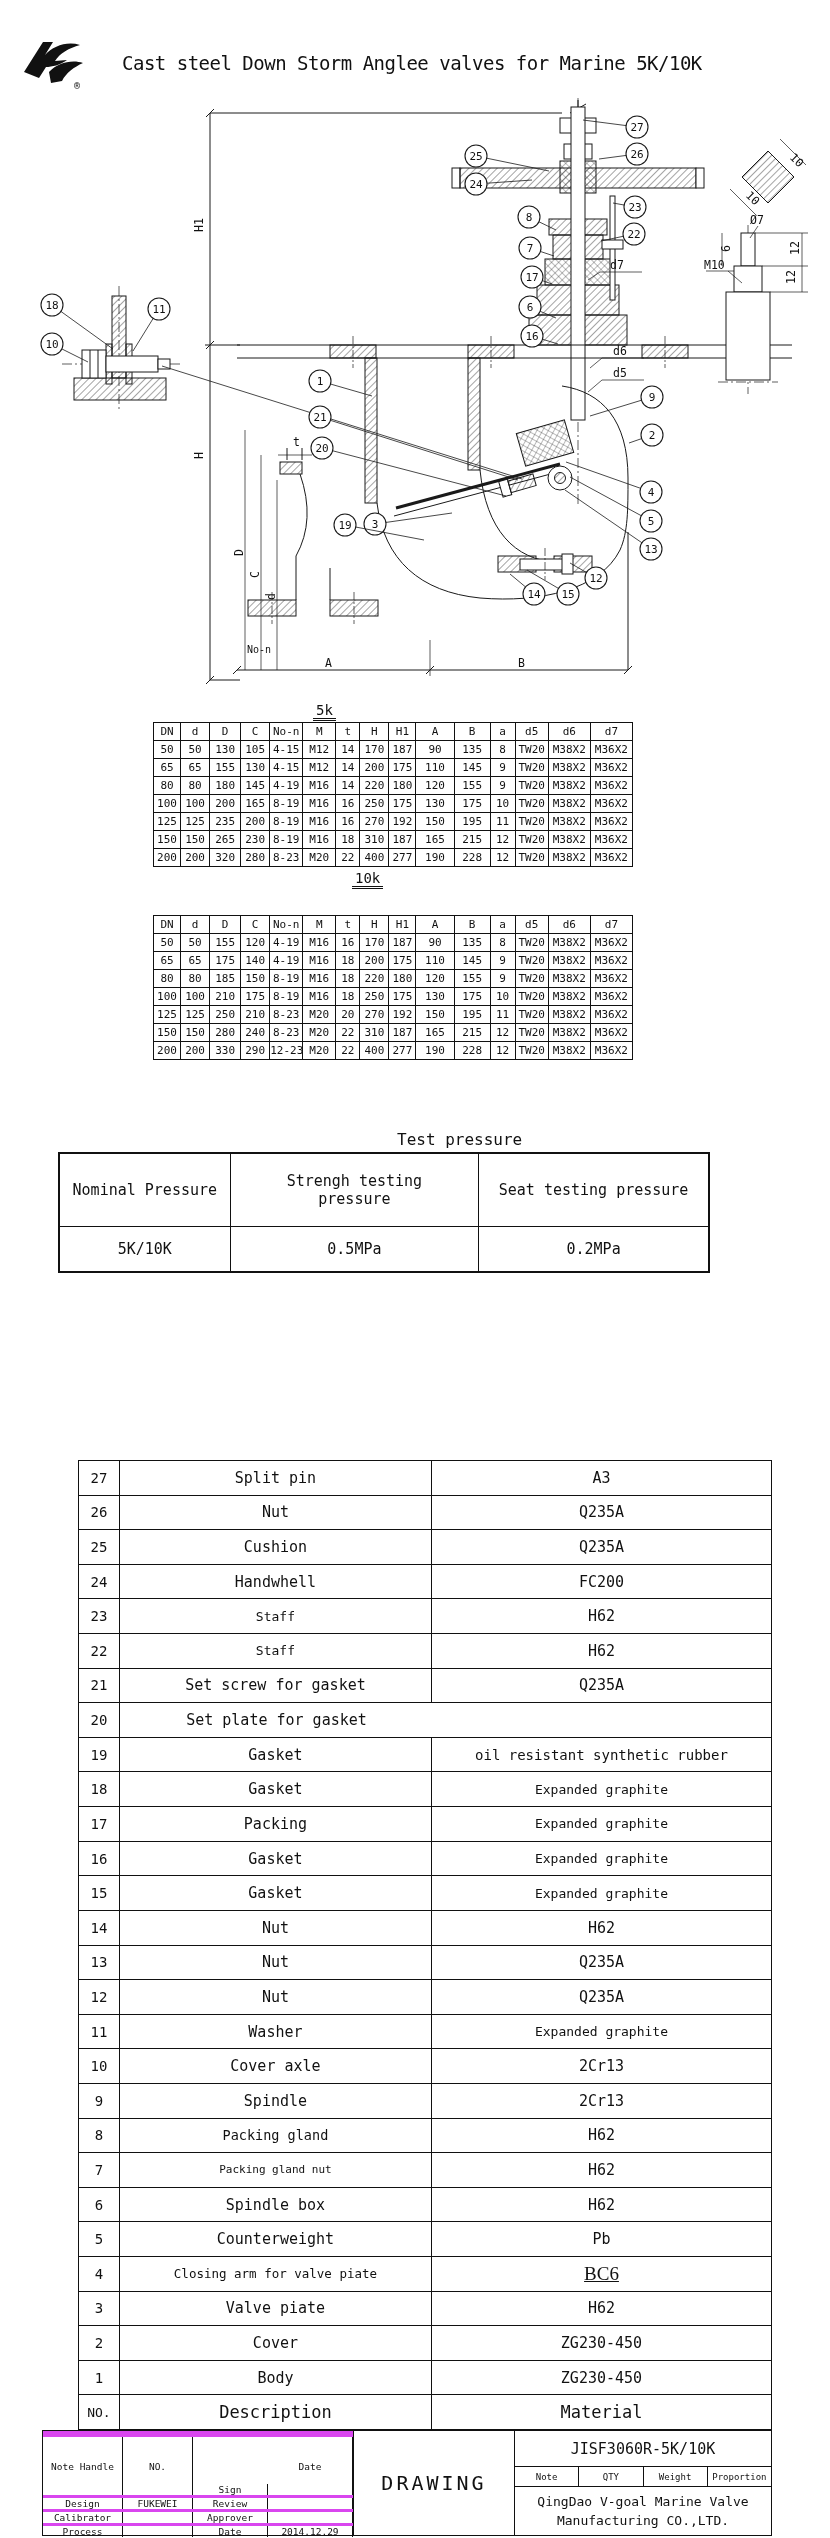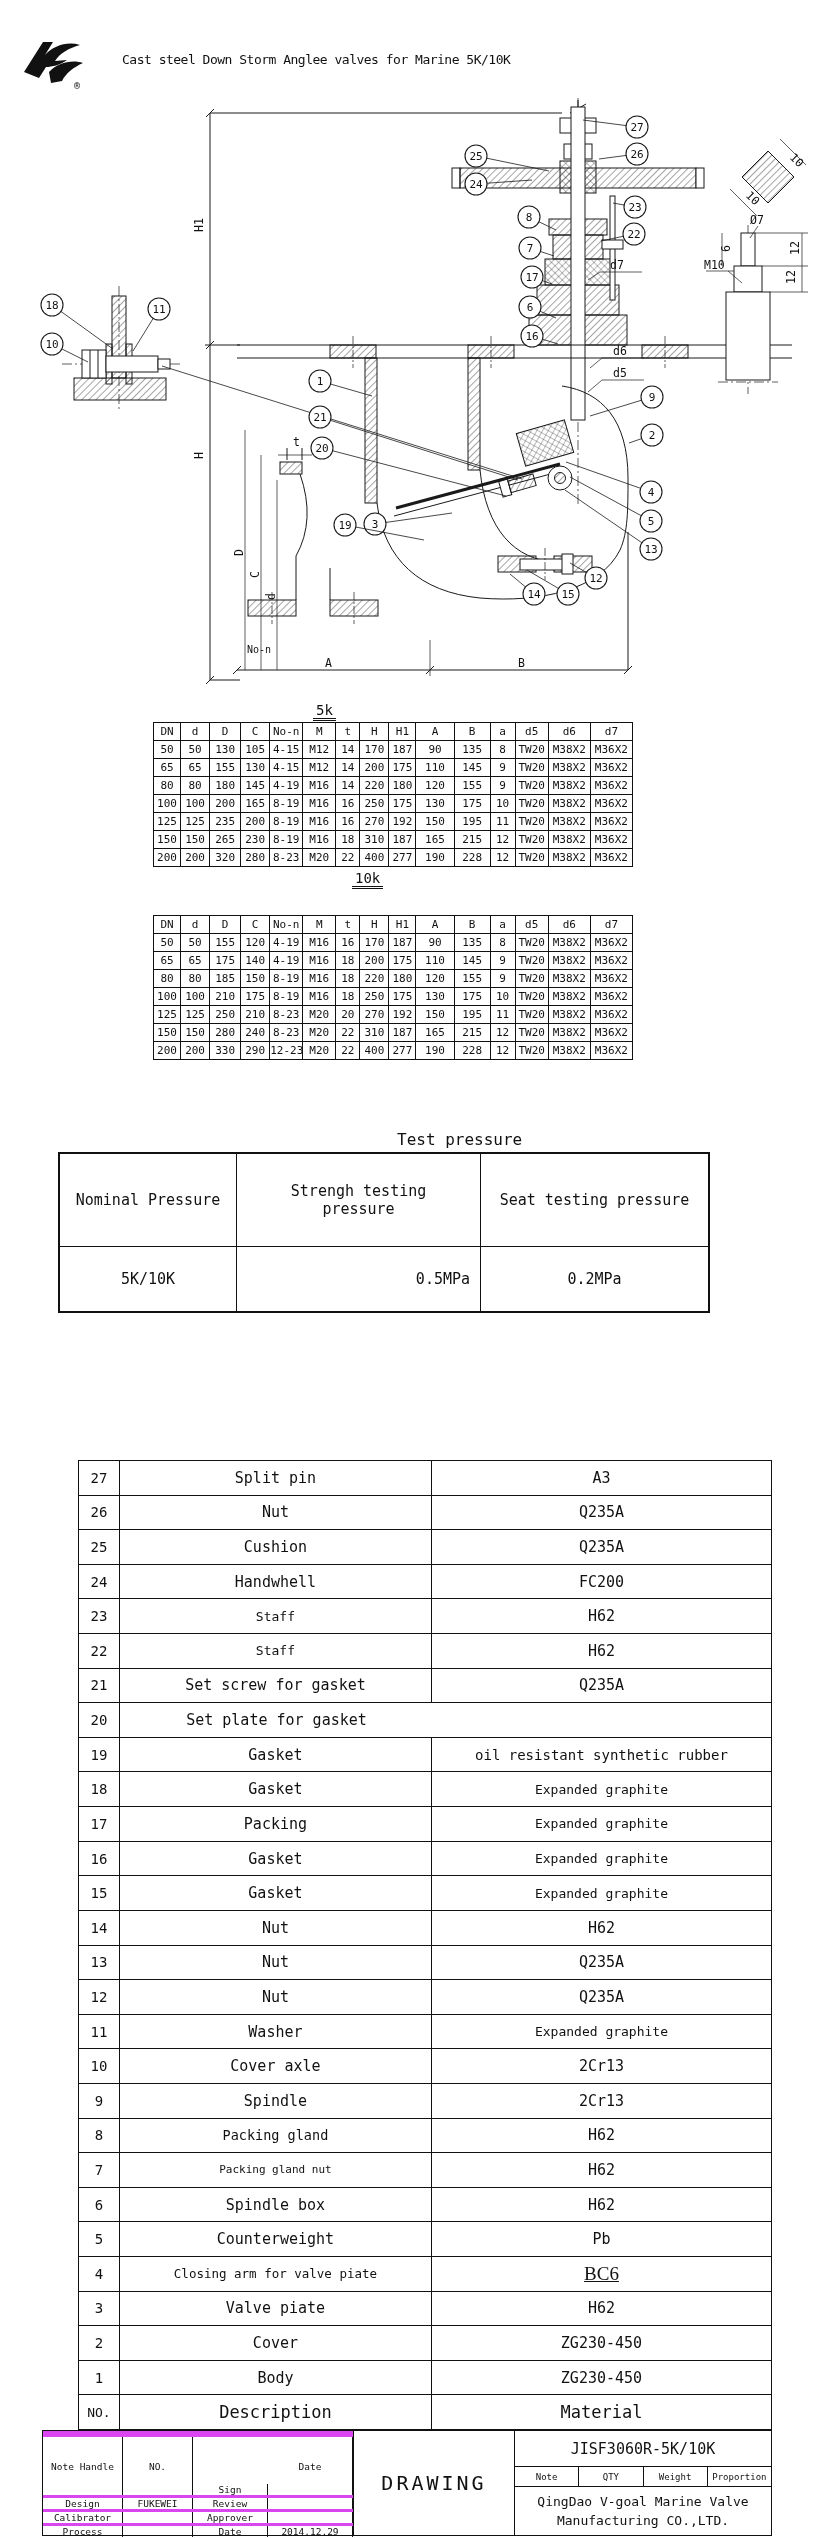--- a/index.html
+++ b/index.html
@@ -1,34 +1,34 @@
 <!DOCTYPE html>
 <html><head>
 <meta charset="utf-8">
 <style>
   html,body{margin:0;padding:0;background:#fff;}
   .page{position:relative;width:830px;height:2538px;background:#fff;color:#111;
         font-family:"DejaVu Sans Mono",monospace;overflow:hidden;}
   .abs{position:absolute;}
   
-  .title{left:122px;top:52px;font-size:13px;letter-spacing:-0.5px;white-space:nowrap;}
+  .title{left:122px;top:52px;font-size:19px;letter-spacing:-0.5px;white-space:nowrap;}
   
   svg text{font-family:"DejaVu Sans Mono",monospace;fill:#111;}
   .drw line,.drw path,.drw rect,.drw circle,.drw polygon{stroke:#1a1a1a;}
   
   .tbl-label{font-size:14px;border-bottom:3px double #111;padding:0 3px;}
   .dimtab{border-collapse:collapse;table-layout:fixed;width:480px;
           font:11px "DejaVu Sans Mono",monospace;}
   .dimtab th,.dimtab td{border:1px solid #111;text-align:center;padding:0;height:17px;
           overflow:hidden;font-weight:normal;white-space:nowrap;}
   .dimtab{border:1.5px solid #111;}
   
   .tp-title{font-size:16px;}
   .tp{border-collapse:collapse;width:652px;font:15px "DejaVu Sans Mono",monospace;border:2px solid #111;}
-  .tp td{border:1.5px solid #111;text-align:center;vertical-align:middle;padding:10px;}
+  .tp td{border:1.5px solid #111;text-align:center;vertical-align:middle;padding:0;}
   
   .parts{border:1.5px solid #111;width:694px;height:970px;box-sizing:border-box;
          display:flex;flex-direction:column;}
   .prow{display:flex;flex:1;border-bottom:1px solid #111;box-sizing:border-box;}
   .prow:last-child{border-bottom:none;}
   .pcell{display:flex;align-items:center;justify-content:center;box-sizing:border-box;
          border-right:1px solid #111;overflow:hidden;white-space:nowrap;}
   .pcell:last-child{border-right:none;}
   .pc-no{width:41px;font-size:14px;}
   .pc-desc{width:313px;font-size:15px;}
@@ -698,21 +698,21 @@
           <td style="width: 250px; height: 72px;">
             <div>Strengh testing</div>
             <div>pressure</div>
           </td>
           <td style="width: 231px; height: 72px;">
             <div>Seat testing pressure</div>
           </td>
         </tr>
         <tr>
           <td style="height: 44px;">5K/10K</td>
-          <td style="height: 44px; text-align: right;">0.5MPa</td>
+          <td style="height: 44px;">0.5MPa</td>
           <td style="height: 44px;">0.2MPa</td>
         </tr>
       </tbody>
   </table>
 
   <div class="abs parts" style="left:78px;top:1460px" id="partsList">
       <div class="prow">
         <div class="pcell pc-no">27</div>
         <div class="pcell pc-desc">Split pin</div>
         <div class="pcell pc-mat">A3</div>

